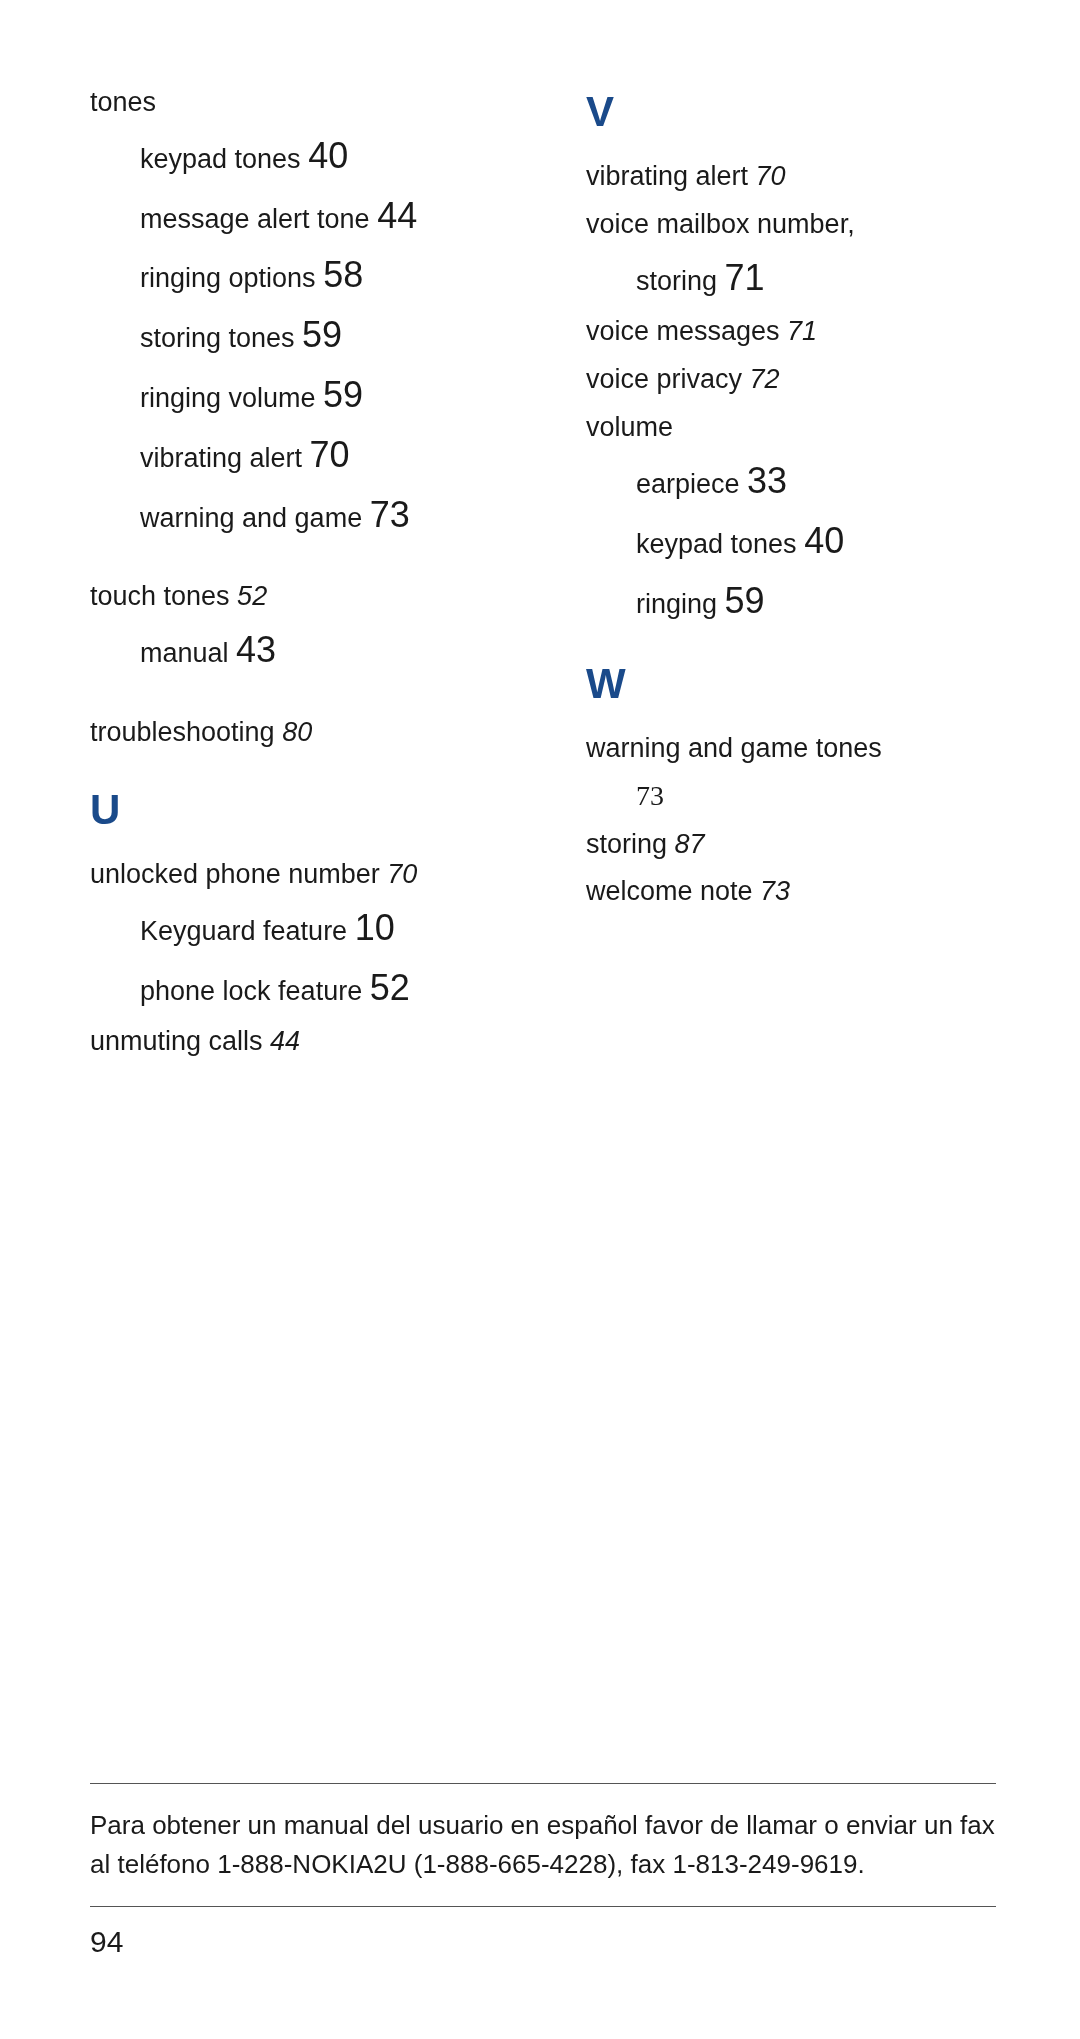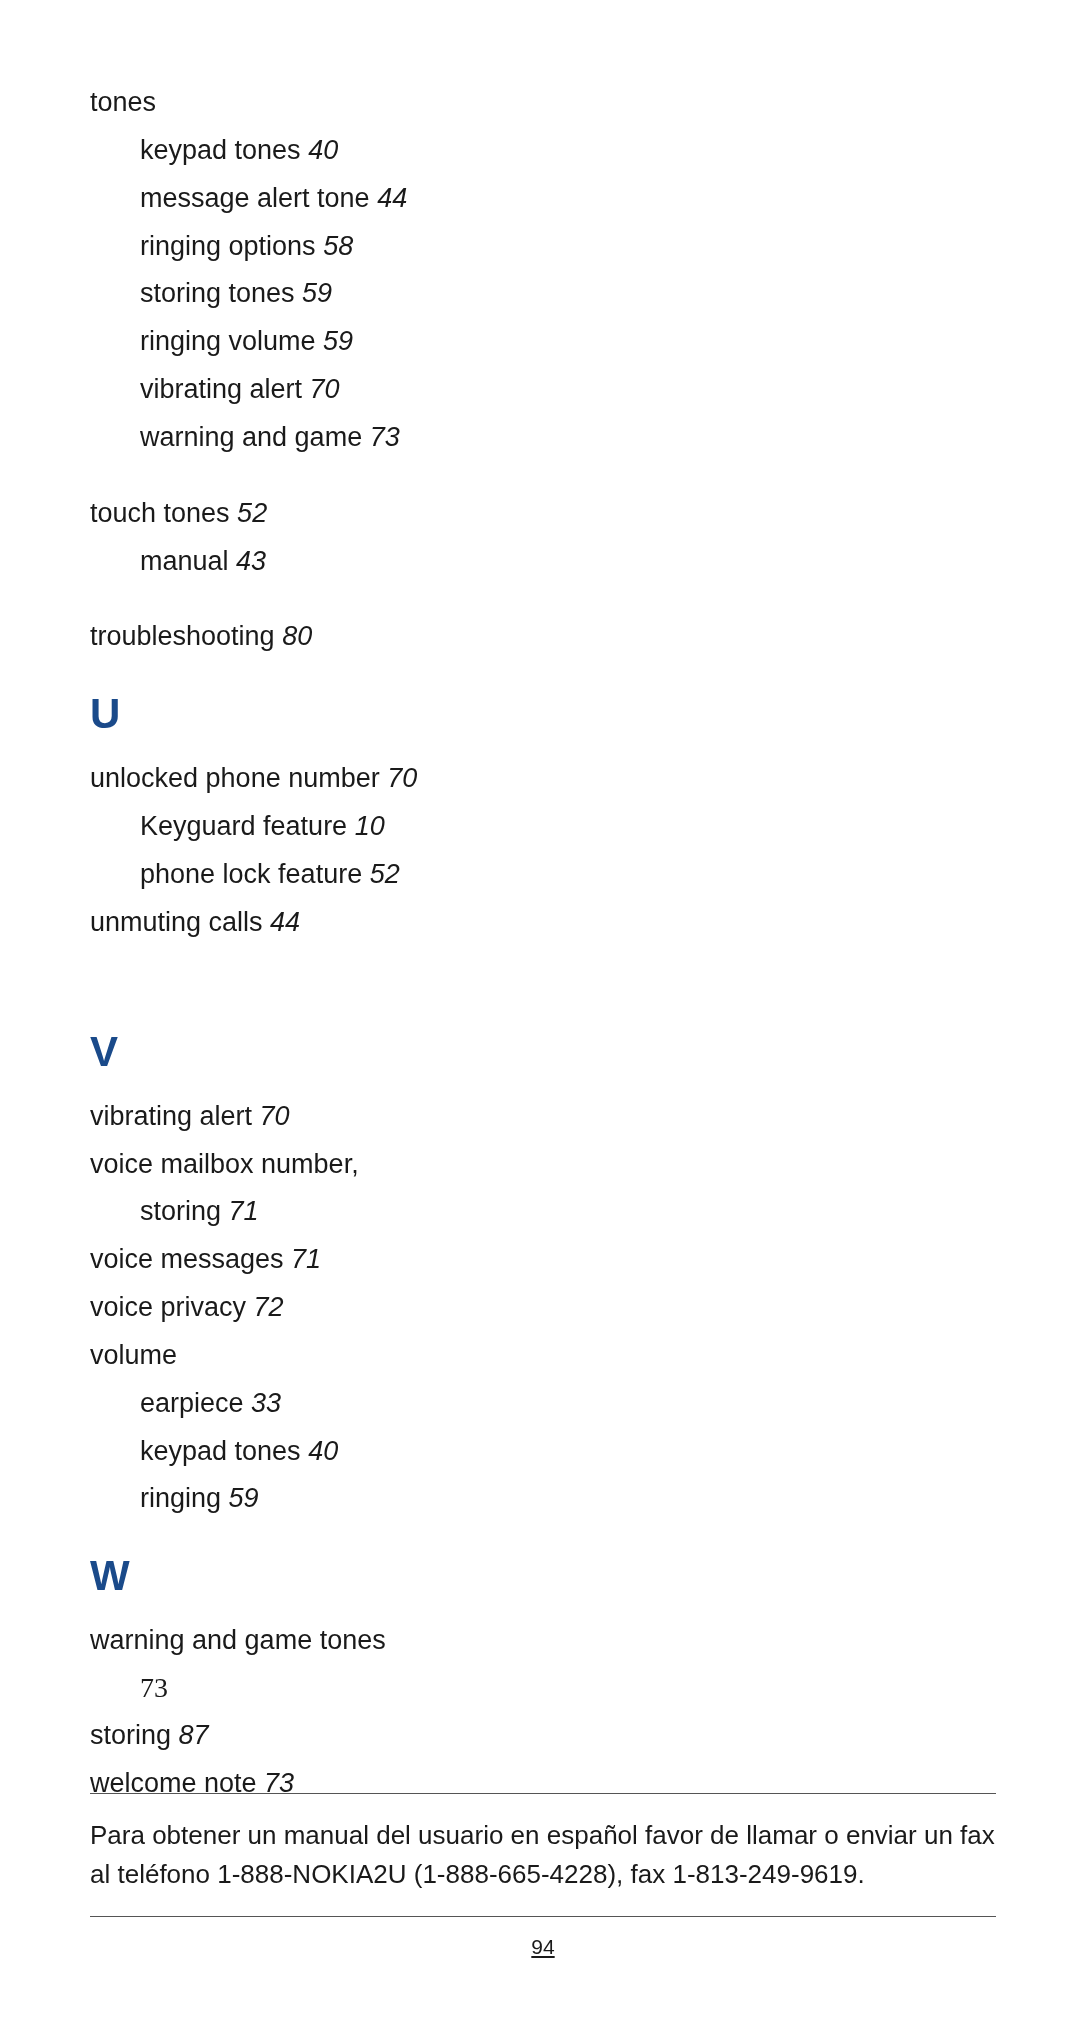--- a/index.html
+++ b/index.html
@@ -19,22 +19,21 @@
     }
 
     .page {
       padding: 80px 90px 80px 90px;
       min-height: 2039px;
       position: relative;
     }
 
     .two-column {
       display: flex;
-      gap: 44px;
-      flex-direction: column;
+      gap: 92px;
     }
 
     .column {
       flex: 1;
     }
 
     .section-header {
       font-family: Arial, Helvetica, sans-serif;
       font-size: 42px;
       font-weight: bold;
@@ -68,23 +67,22 @@
       padding-left: 50px;
     }
 
     .entry-sub .label {
       font-family: Arial, Helvetica, sans-serif;
       font-size: 27px;
       color: #1a1a1a;
     }
 
     .entry-sub .page-num {
-      font-style: italic;
-      font-family: Arial, Helvetica, sans-serif;
-      font-size: 27px;
+      font-family: Arial, Helvetica, sans-serif;
+      font-size: 36px;
     }
 
     .section-gap {
       margin-bottom: 32px;
     }
 
     .footer-area {
       position: absolute;
       bottom: 80px;
       left: 90px;
@@ -104,26 +102,24 @@
     }
 
     .footer-text {
       font-family: Arial, Helvetica, sans-serif;
       font-size: 26px;
       color: #1a1a1a;
       line-height: 1.5;
     }
 
     .page-number {
-      text-align: center;
       margin-top: 18px;
       font-family: Arial, Helvetica, sans-serif;
-      font-size: 21px;
-      color: #1a1a1a;
-      text-decoration: underline;
+      font-size: 30px;
+      color: #1a1a1a;
     }
   </style>
 </head>
 <body>
 
 <div class="page">
   <div class="two-column">
 
     <div class="column">
 

